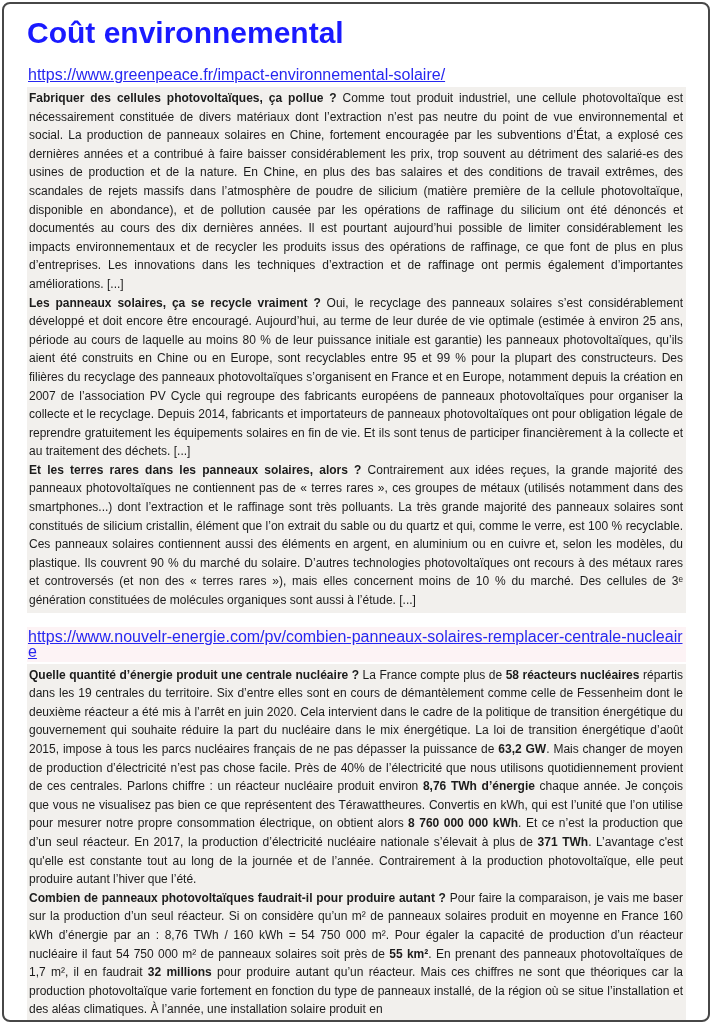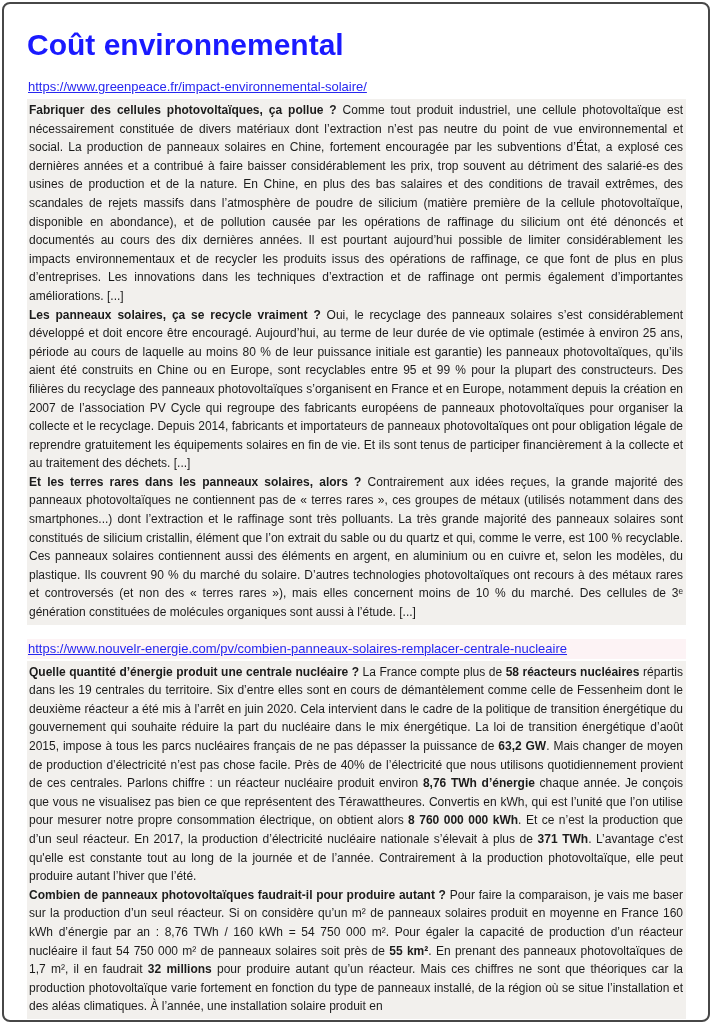--- a/index.html
+++ b/index.html
@@ -22,26 +22,26 @@
     border-radius:8px;
     pointer-events:none;
   }
   .content{
     padding:16px 26px 0 27px;
   }
   h1.doc-title{
     font-size:30px;
     font-weight:bold;
     color:var(--title-color);
-    margin:12px 0 15px 0;
+    margin:0 0 15px 0;
   }
   .link-row{
     padding:2px 2px 3px 1px;
     margin:0 0 2px 0;
-    font-size:13px;
+    font-size:16px;
     line-height:15px;
   }
   .link-row.pink{
     background:var(--link2-shade);
     margin-top:14px;
   }
   a.doc-link{
     color:var(--link-color);
     text-decoration:underline;
     cursor:pointer;

